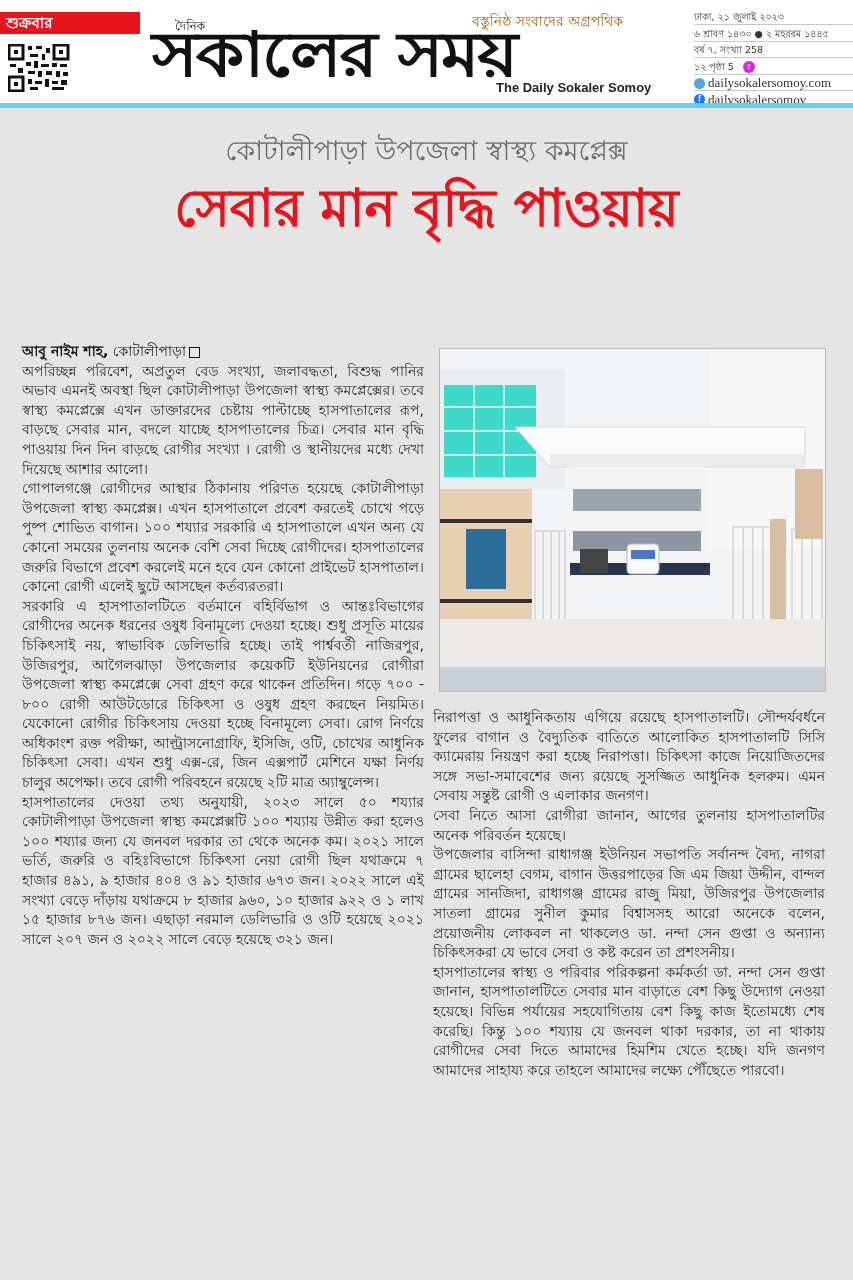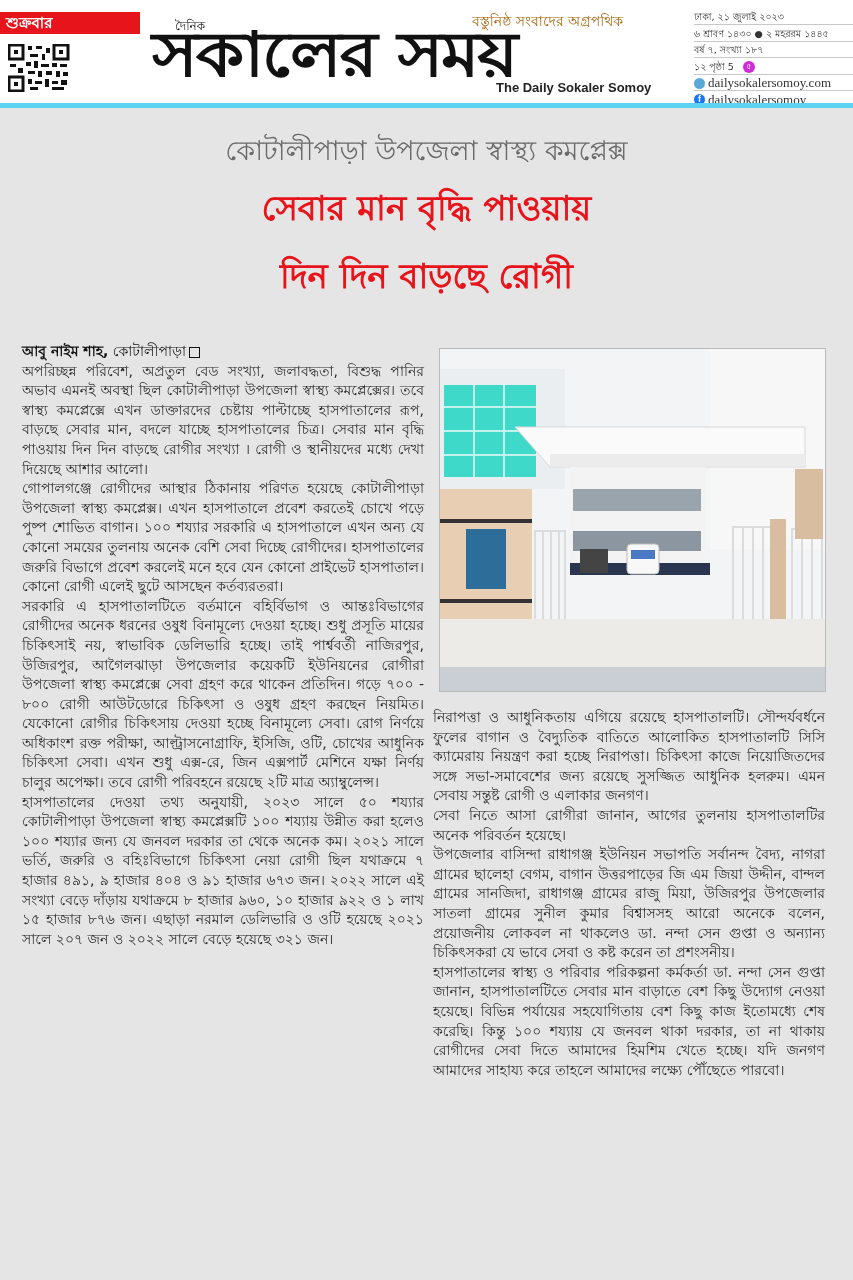--- a/index.html
+++ b/index.html
@@ -46,21 +46,21 @@
   .rule { position: absolute; left: 0; top: 103px; width: 853px; height: 5px; background: #5dd3ef; }
 
   
   .article { position: absolute; left: 0; top: 108px; width: 853px; height: 1172px; background: #e5e5e5; }
   .kicker {
     position: absolute; left: 0; top: 22px; width: 853px; text-align: center;
     font-size: 27px; color: #6a6a6a; white-space: nowrap;
   }
   .headline {
     position: absolute; left: 0; top: 66px; width: 853px; text-align: center;
-    color: #e8141b; font-weight: bold; font-size: 34px; line-height: 68px;
+    color: #e8141b; font-weight: bold; font-size: 52px; line-height: 68px;
   }
   .headline div { white-space: nowrap; }
 
   .col { position: absolute; font-size: 14px; line-height: 19.6px; color: #2a2a2a; text-align: justify; }
   .col-left { left: 22px; top: 234px; width: 402px; }
   .col-right { left: 433px; top: 600px; width: 392px; }
   .col p { margin: 0; text-indent: 0; }
   .byline { font-weight: bold; color: #111; }
   .byline-loc { font-weight: normal; }
   .byline-box { display: inline-block; width: 9px; height: 9px; border: 1.5px solid #111; margin-left: 3px; vertical-align: middle; }
@@ -121,21 +121,21 @@
   <div class="logo-en">The Daily Sokaler Somoy</div>
 
   <div class="meta">
     <div class="meta-row">
       <span>ঢাকা, ২১ জুলাই ২০২৩</span>
     </div>
     <div class="meta-row">
       <span>৬ শ্রাবণ ১৪৩০ ● ২ মহররম ১৪৪৫</span>
     </div>
     <div class="meta-row">
-      <span>বর্ষ ৭, সংখ্যা ১৮৭</span>
+      <span>বর্ষ ৭, সংখ্যা 258</span>
     </div>
     <div class="meta-row">
       <span>১২ পৃষ্ঠা 5</span>
       <span class="page-circle">৫</span>
     </div>
     <div class="meta-row">
       <span class="web-icon"></span>
       <span class="meta-url">dailysokalersomoy.com</span>
     </div>
     <div class="meta-row">
@@ -143,21 +143,20 @@
       <span class="meta-url">dailysokalersomoy</span>
     </div>
   </div>
 </header>
 <div class="rule"></div>
 
 <main class="article">
   <div class="kicker">কোটালীপাড়া উপজেলা স্বাস্থ্য কমপ্লেক্স</div>
   <h1 class="headline" style="margin:0;">
     <div>সেবার মান বৃদ্ধি পাওয়ায়</div>
-    <div>দিন দিন বাড়ছে রোগী</div>
   </h1>
 
   <section class="col col-left">
     <div class="byline">
       <span>আবু নাইম শাহ,</span><span class="byline-loc"> কোটালীপাড়া</span><span class="byline-box"></span>
     </div>
     <p>অপরিচ্ছন্ন পরিবেশ, অপ্রতুল বেড সংখ্যা, জলাবদ্ধতা, বিশুদ্ধ পানির অভাব এমনই অবস্থা ছিল কোটালীপাড়া উপজেলা স্বাস্থ্য কমপ্লেক্সের। তবে স্বাস্থ্য কমপ্লেক্সে এখন ডাক্তারদের চেষ্টায় পাল্টাচ্ছে হাসপাতালের রূপ, বাড়ছে সেবার মান, বদলে যাচ্ছে হাসপাতালের চিত্র। সেবার মান বৃদ্ধি পাওয়ায় দিন দিন বাড়ছে রোগীর সংখ্যা । রোগী ও স্থানীয়দের মধ্যে দেখা দিয়েছে আশার আলো।</p>
     <p>গোপালগঞ্জে রোগীদের আস্থার ঠিকানায় পরিণত হয়েছে কোটালীপাড়া উপজেলা স্বাস্থ্য কমপ্লেক্স। এখন হাসপাতালে প্রবেশ করতেই চোখে পড়ে পুষ্প শোভিত বাগান। ১০০ শয্যার সরকারি এ হাসপাতালে এখন অন্য যে কোনো সময়ের তুলনায় অনেক বেশি সেবা দিচ্ছে রোগীদের। হাসপাতালের জরুরি বিভাগে প্রবেশ করলেই মনে হবে যেন কোনো প্রাইভেট হাসপাতাল। কোনো রোগী এলেই ছুটে আসছেন কর্তব্যরতরা।</p>
     <p>সরকারি এ হাসপাতালটিতে বর্তমানে বহির্বিভাগ ও আন্তঃবিভাগের রোগীদের অনেক ধরনের ওষুধ বিনামূল্যে দেওয়া হচ্ছে। শুধু প্রসূতি মায়ের চিকিৎসাই নয়, স্বাভাবিক ডেলিভারি হচ্ছে। তাই পার্শ্ববর্তী নাজিরপুর, উজিরপুর, আগৈলঝাড়া উপজেলার কয়েকটি ইউনিয়নের রোগীরা উপজেলা স্বাস্থ্য কমপ্লেক্সে সেবা গ্রহণ করে থাকেন প্রতিদিন। গড়ে ৭০০ - ৮০০ রোগী আউটডোরে চিকিৎসা ও ওষুধ গ্রহণ করছেন নিয়মিত। যেকোনো রোগীর চিকিৎসায় দেওয়া হচ্ছে বিনামূল্যে সেবা। রোগ নির্ণয়ে অধিকাংশ রক্ত পরীক্ষা, আল্ট্রাসনোগ্রাফি, ইসিজি, ওটি, চোখের আধুনিক চিকিৎসা সেবা। এখন শুধু এক্স-রে, জিন এক্সপার্ট মেশিনে যক্ষা নির্ণয় চালুর অপেক্ষা। তবে রোগী পরিবহনে রয়েছে ২টি মাত্র অ্যাম্বুলেন্স।</p>
     <p>হাসপাতালের দেওয়া তথ্য অনুযায়ী, ২০২৩ সালে ৫০ শয্যার কোটালীপাড়া উপজেলা স্বাস্থ্য কমপ্লেক্সটি ১০০ শয্যায় উন্নীত করা হলেও ১০০ শয্যার জন্য যে জনবল দরকার তা থেকে অনেক কম। ২০২১ সালে ভর্তি, জরুরি ও বহিঃবিভাগে চিকিৎসা নেয়া রোগী ছিল যথাক্রমে ৭ হাজার ৪৯১, ৯ হাজার ৪০৪ ও ৯১ হাজার ৬৭৩ জন। ২০২২ সালে এই সংখ্যা বেড়ে দাঁড়ায় যথাক্রমে ৮ হাজার ৯৬০, ১০ হাজার ৯২২ ও ১ লাখ ১৫ হাজার ৮৭৬ জন। এছাড়া নরমাল ডেলিভারি ও ওটি হয়েছে ২০২১ সালে ২০৭ জন ও ২০২২ সালে বেড়ে হয়েছে ৩২১ জন।</p>

